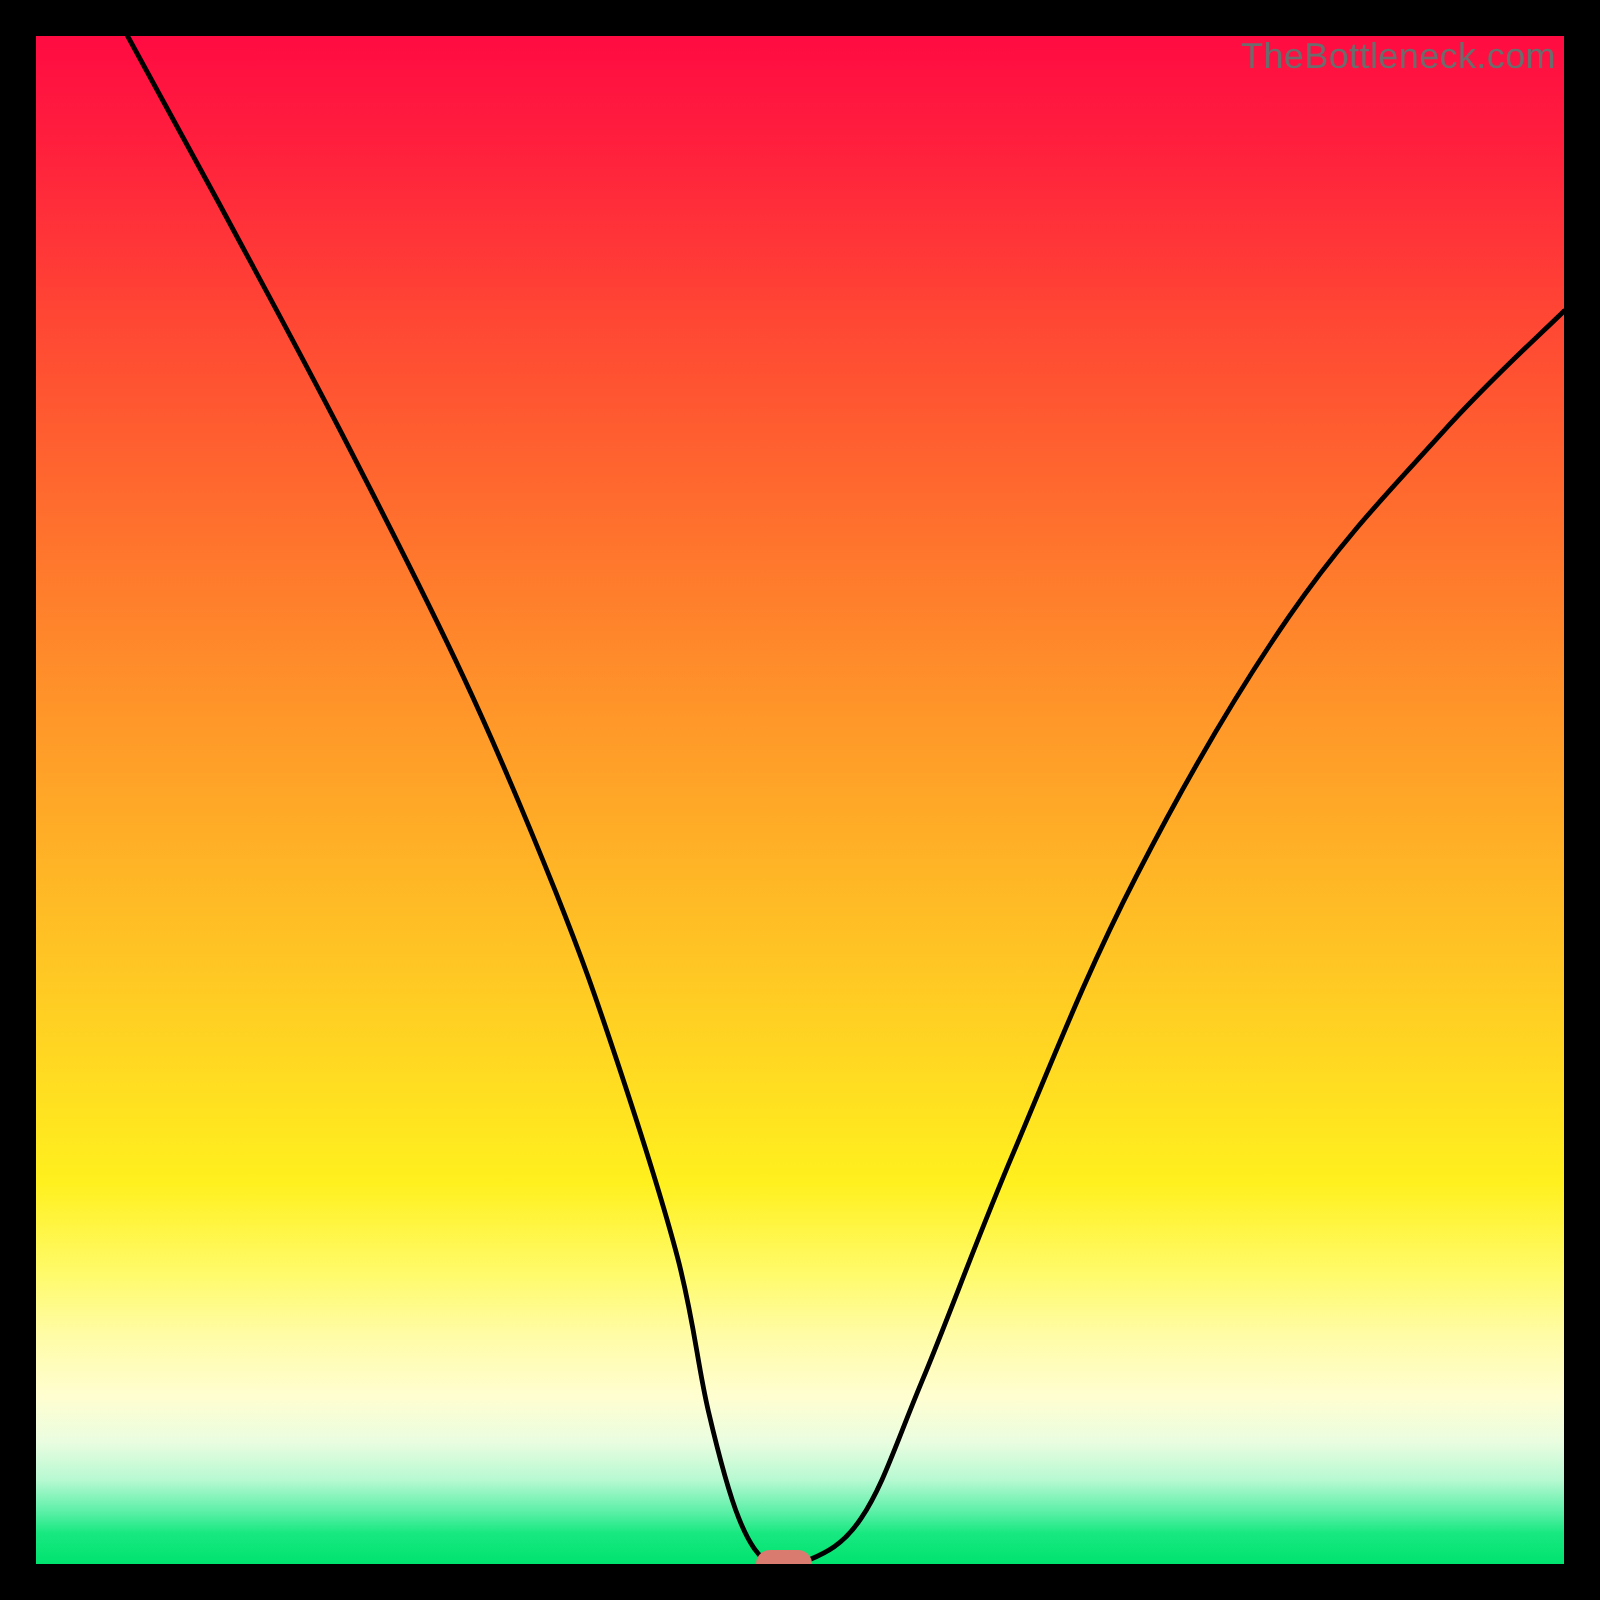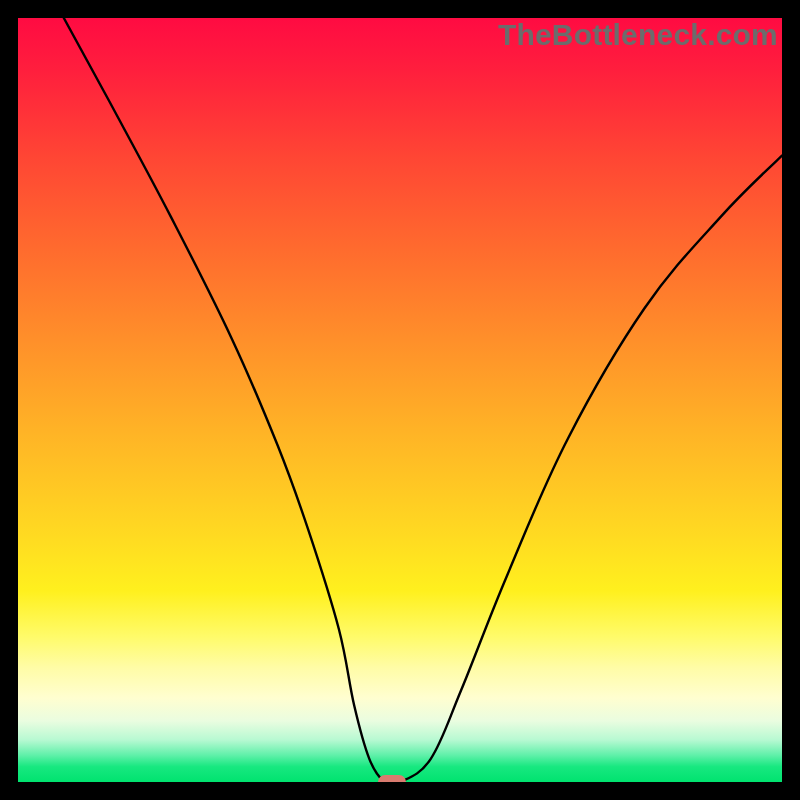--- a/index.html
+++ b/index.html
@@ -42,22 +42,22 @@
       #b7f9d2 94.5%,
       #5ff0a9 96.5%,
       #17e880 98%,
       #00e36f 100%
     );
   }
   .watermark {
     position: absolute;
     top: 0px;
     right: 4px;
-    font-size: 30px;
-    font-weight: 700;
+    font-size: 18px;
+    font-weight: 400;
     color: #6c6c6c;
     letter-spacing: 0.2px;
     user-select: none;
   }
   .curve-svg {
     position: absolute;
     left: 0;
     top: 0;
     width: 764px;
     height: 764px;

